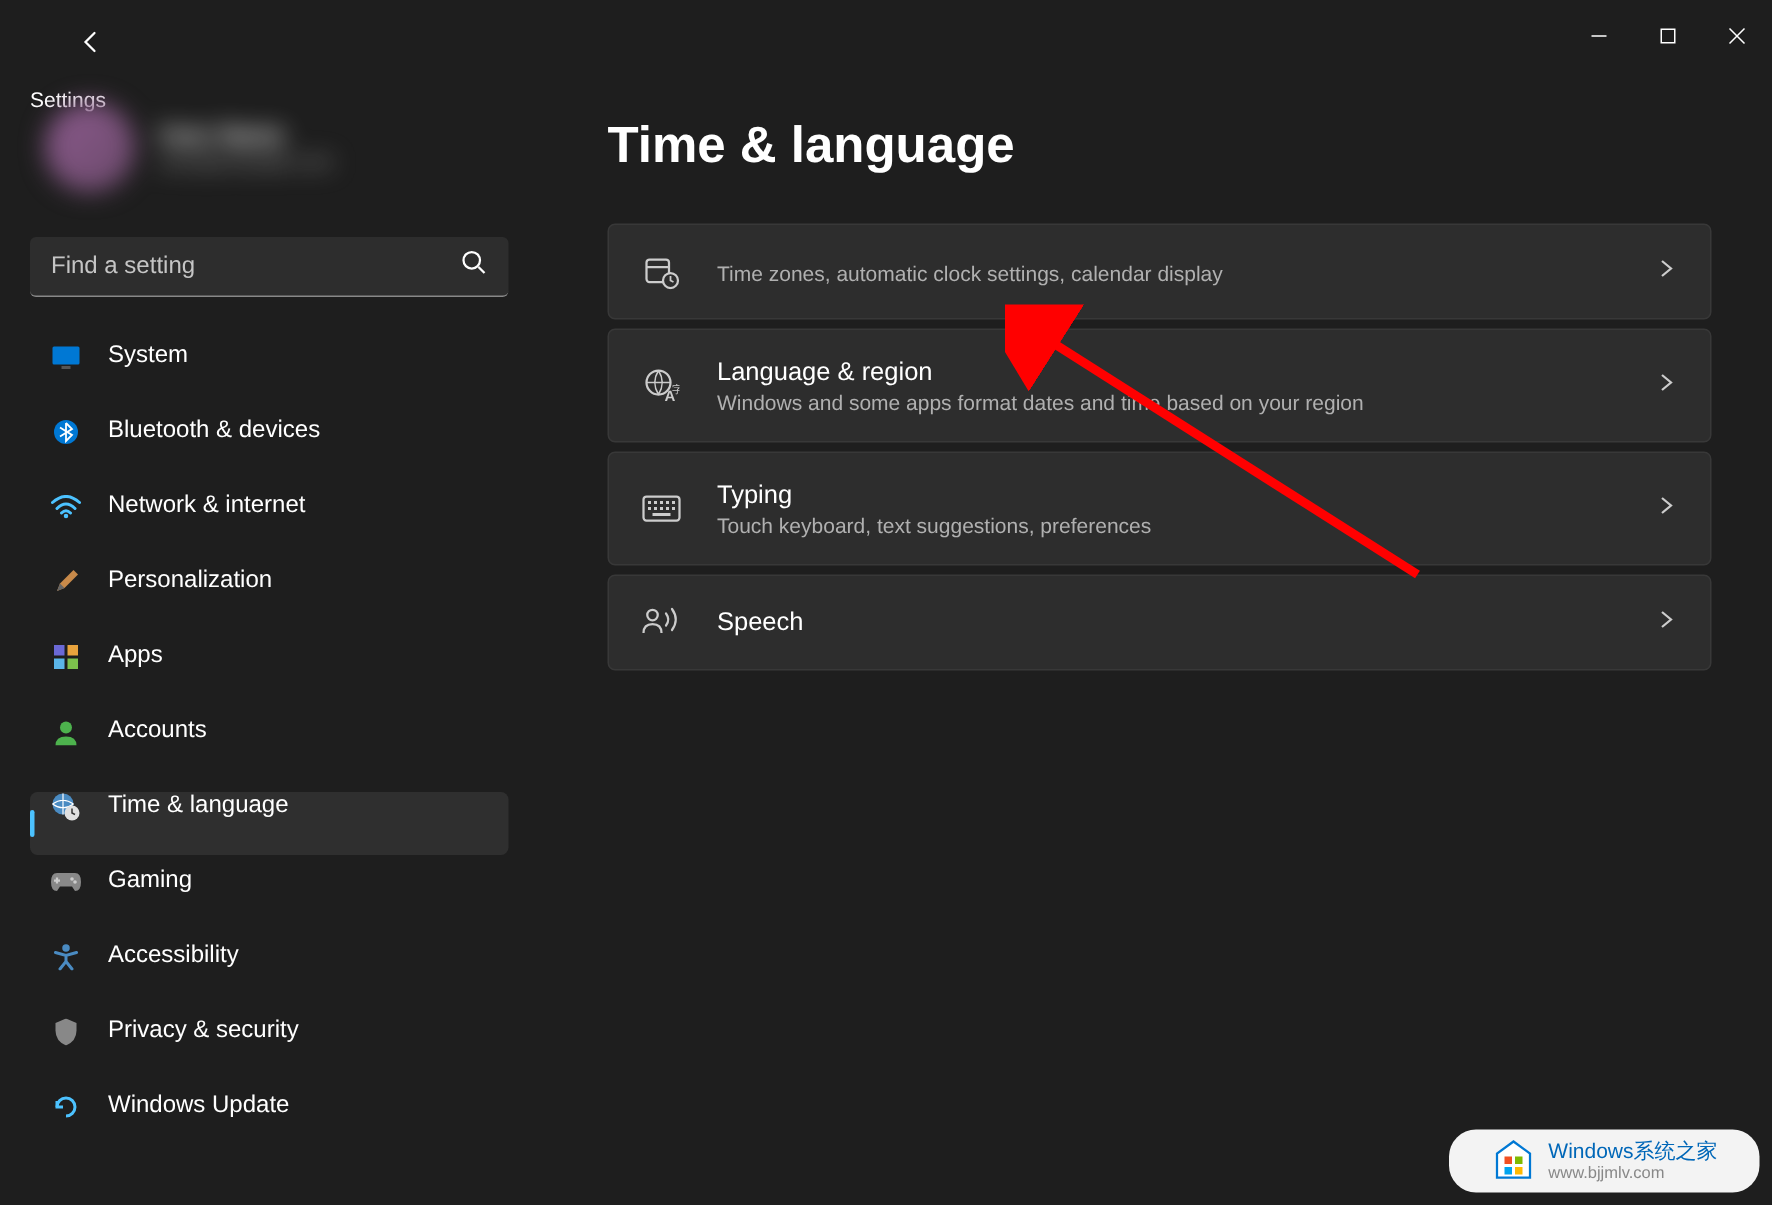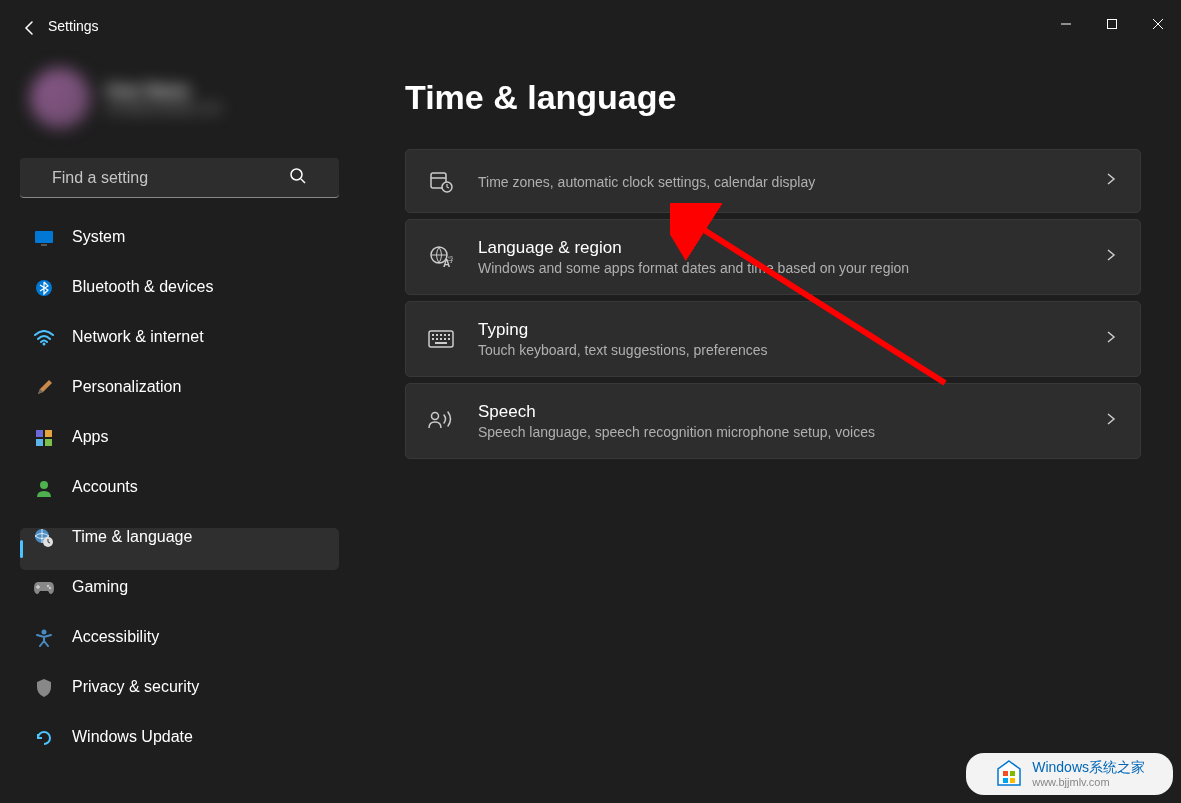--- a/index.html
+++ b/index.html
@@ -18,25 +18,26 @@
     }
     .titlebar {
       height: 48px;
       display: flex;
       align-items: center;
       justify-content: flex-end;
       padding-right: 0;
     }
     .titlebar-left {
       display: flex;
-      align-items: flex-start;
+      align-items: flex-end;
       position: absolute;
       left: 20px;
       top: 18px;
-      gap: 8px;
+      gap: 20px;
+      flex-direction: column;
     }
     .back-arrow {
       width: 20px;
       height: 20px;
       display: flex;
       align-items: center;
       justify-content: center;
       cursor: pointer;
     }
     .app-title {
@@ -84,21 +85,21 @@
     .profile-text .email {
       font-size: 13px;
       color: #aaa;
     }
     .search-box {
       background: #2d2d2d;
       border-radius: 4px;
       height: 40px;
       display: flex;
       align-items: center;
-      padding: 0 32px;
+      padding: 0 14px;
       margin-bottom: 30px;
       border-bottom: 1px solid #888;
     }
     .search-box input {
       background: transparent;
       border: none;
       color: #c5c5c5;
       font-size: 16px;
       flex: 1;
       outline: none;
@@ -454,21 +455,20 @@
       <div class="setting-card">
         <span class="setting-icon">
           <svg width="26" height="22" viewBox="0 0 26 22">
               <circle cx="7" cy="6" r="3.5" stroke="#ccc" fill="none" stroke-width="1.5"></circle>
               <path d="M1 18 Q1 12 7 12 Q13 12 13 18" stroke="#ccc" fill="none" stroke-width="1.5"></path>
               <path d="M16 5 Q19 9 16 13 M20 2 Q25 9 20 16" stroke="#ccc" fill="none" stroke-width="1.5" stroke-linecap="round"></path>
             </svg>
         </span>
         <div class="setting-text">
           <div class="setting-title">Speech</div>
-          <div class="setting-desc">Speech language, speech recognition microphone setup, voices</div>
         </div>
         <span class="chevron">
           <svg width="14" height="14" viewBox="0 0 14 14">
               <path d="M4 2 L10 7 L4 12" stroke="#ccc" stroke-width="1.5" fill="none"></path>
             </svg>
         </span>
       </div>
     </div>
   </main>
 </div>

